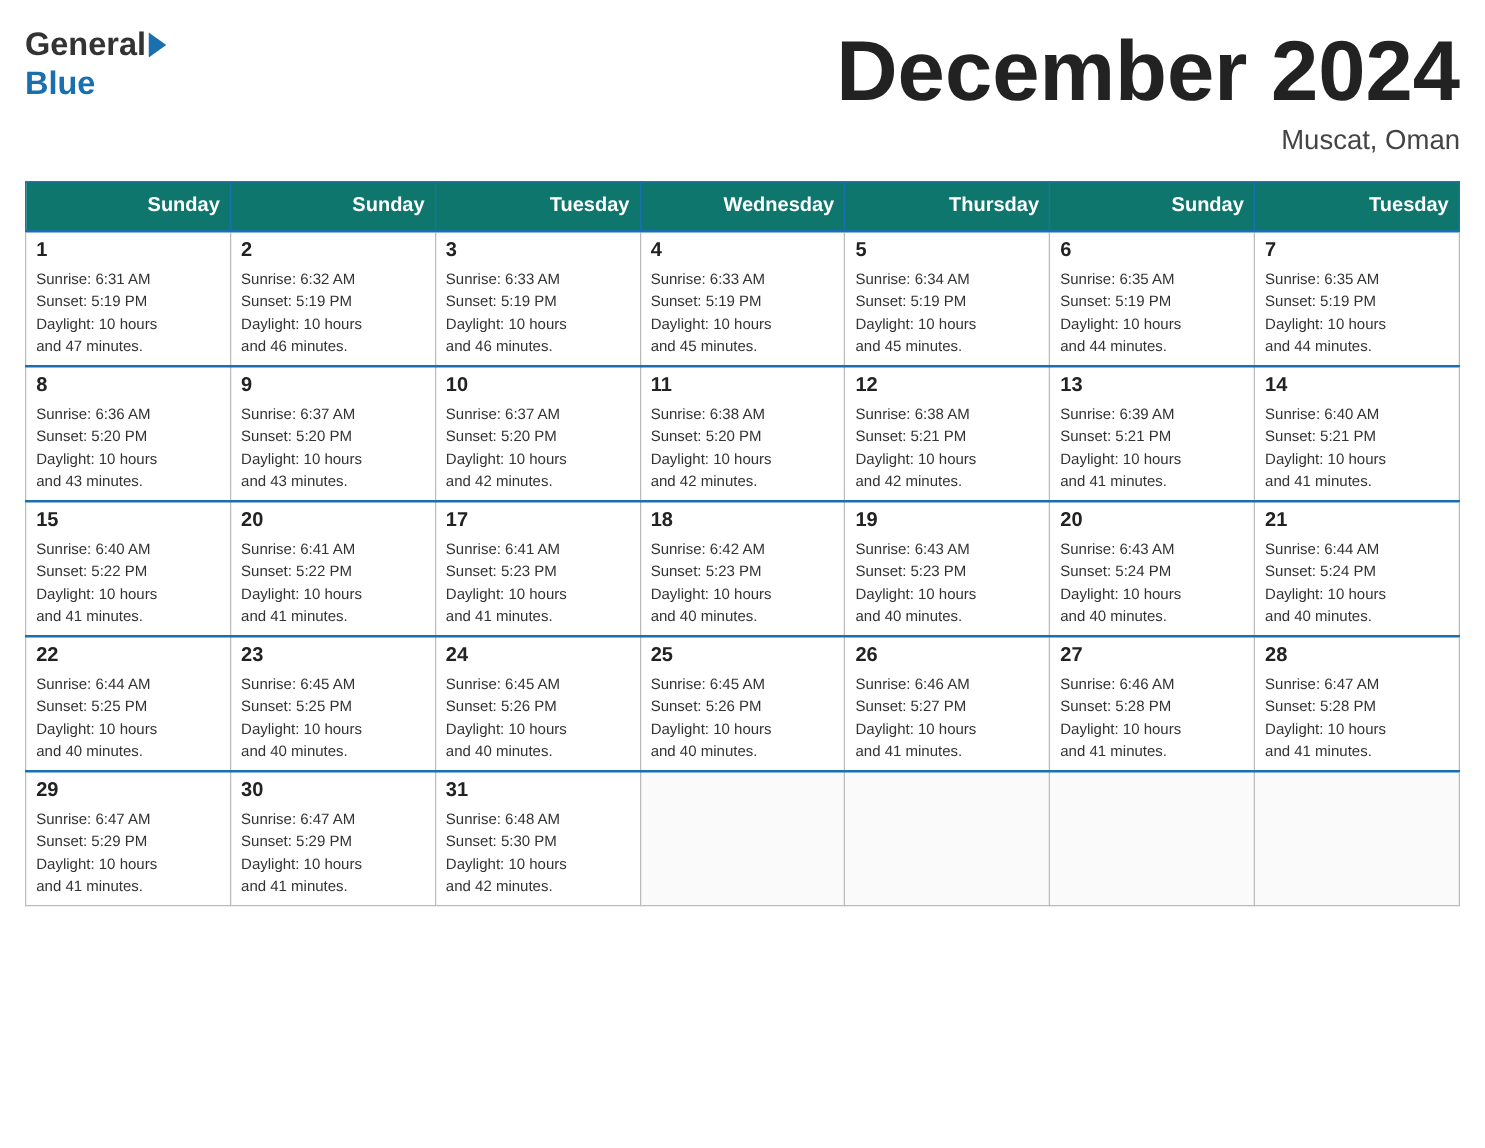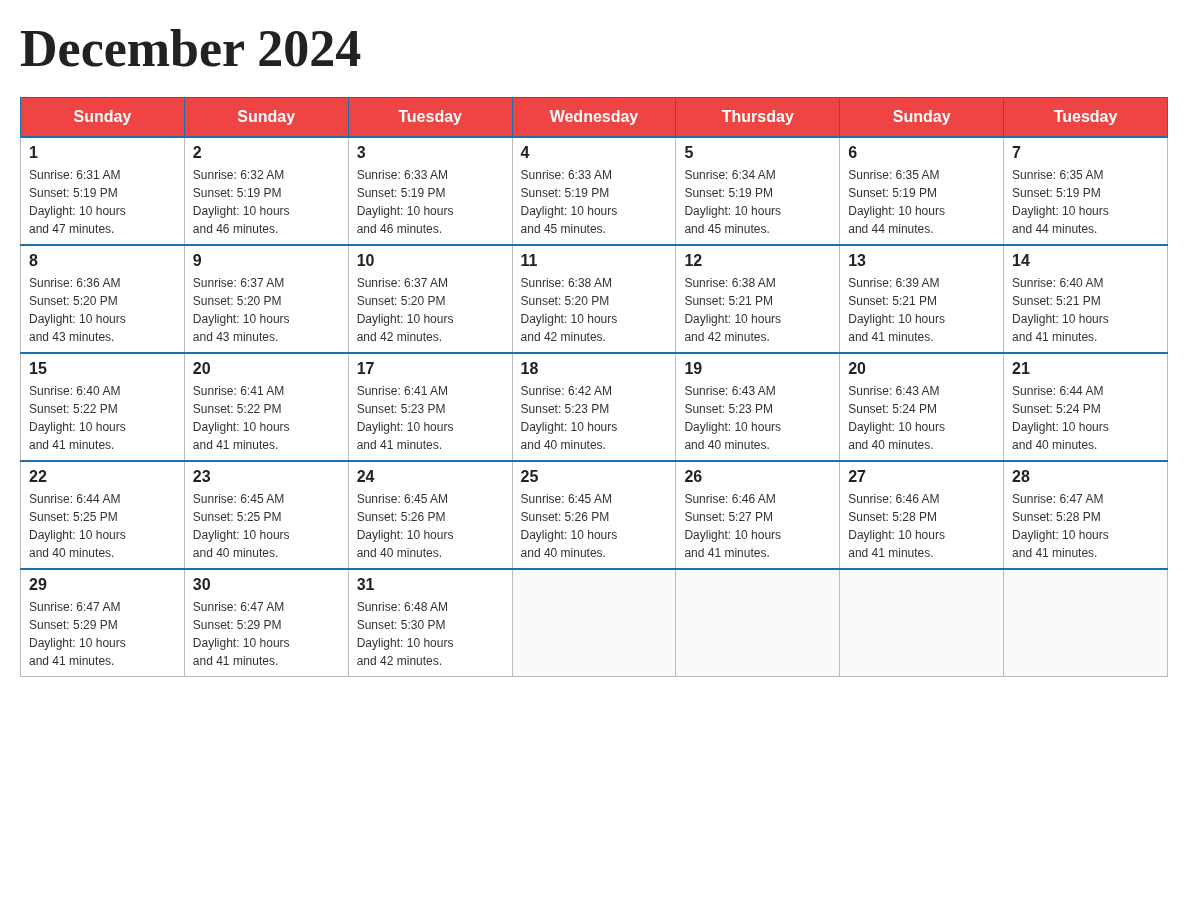--- a/index.html
+++ b/index.html
@@ -36,43 +36,42 @@
       border-top: 10px solid transparent;
       border-bottom: 10px solid transparent;
       margin-left: 2px;
       margin-right: 2px;
     }
     .logo-blue { color: #1a6faf; font-size: 26px; font-weight: bold; }
     .title-section {
       text-align: right;
     }
     .month-title {
-      font-size: 52px;
+      font-size: 68px;
       font-weight: bold;
       color: #222;
       line-height: 1.1;
-      font-family: Liberation Serif, serif;
     }
     .location {
       font-size: 22px;
       color: #444;
       margin-top: 4px;
     }
     .calendar {
       width: 100%;
       border-collapse: collapse;
       border: 1px solid #aaa;
     }
     .calendar thead tr th {
-      background-color: #ef4444;
+      background-color: #0f766e;
       color: #fff;
       padding: 10px 8px;
       font-size: 16px;
       font-weight: bold;
-      text-align: center;
+      text-align: right;
       border: 1px solid #1a6faf;
     }
     .calendar tbody tr td {
       border: 1px solid #bbb;
       vertical-align: top;
       padding: 6px 8px;
       width: 14.28%;
       min-height: 100px;
     }
     .calendar tbody tr {
@@ -93,22 +92,30 @@
       background: #fff;
     }
     td.empty-cell {
       background: #fafafa;
     }
   </style>
 </head>
 <body>
 
 <div class="header">
+  <div class="logo">
+    <div class="logo-text">
+      <span class="logo-general">General</span>
+      <div class="logo-arrow"></div>
+    </div>
+    <span class="logo-blue">Blue</span>
+  </div>
   <div class="title-section">
     <div class="month-title">December 2024</div>
+    <div class="location">Muscat, Oman</div>
   </div>
 </div>
 
 <table class="calendar">
   <thead>
     <tr>
       <th>Sunday</th>
       <th>Sunday</th>
       <th>Tuesday</th>
       <th>Wednesday</th>

